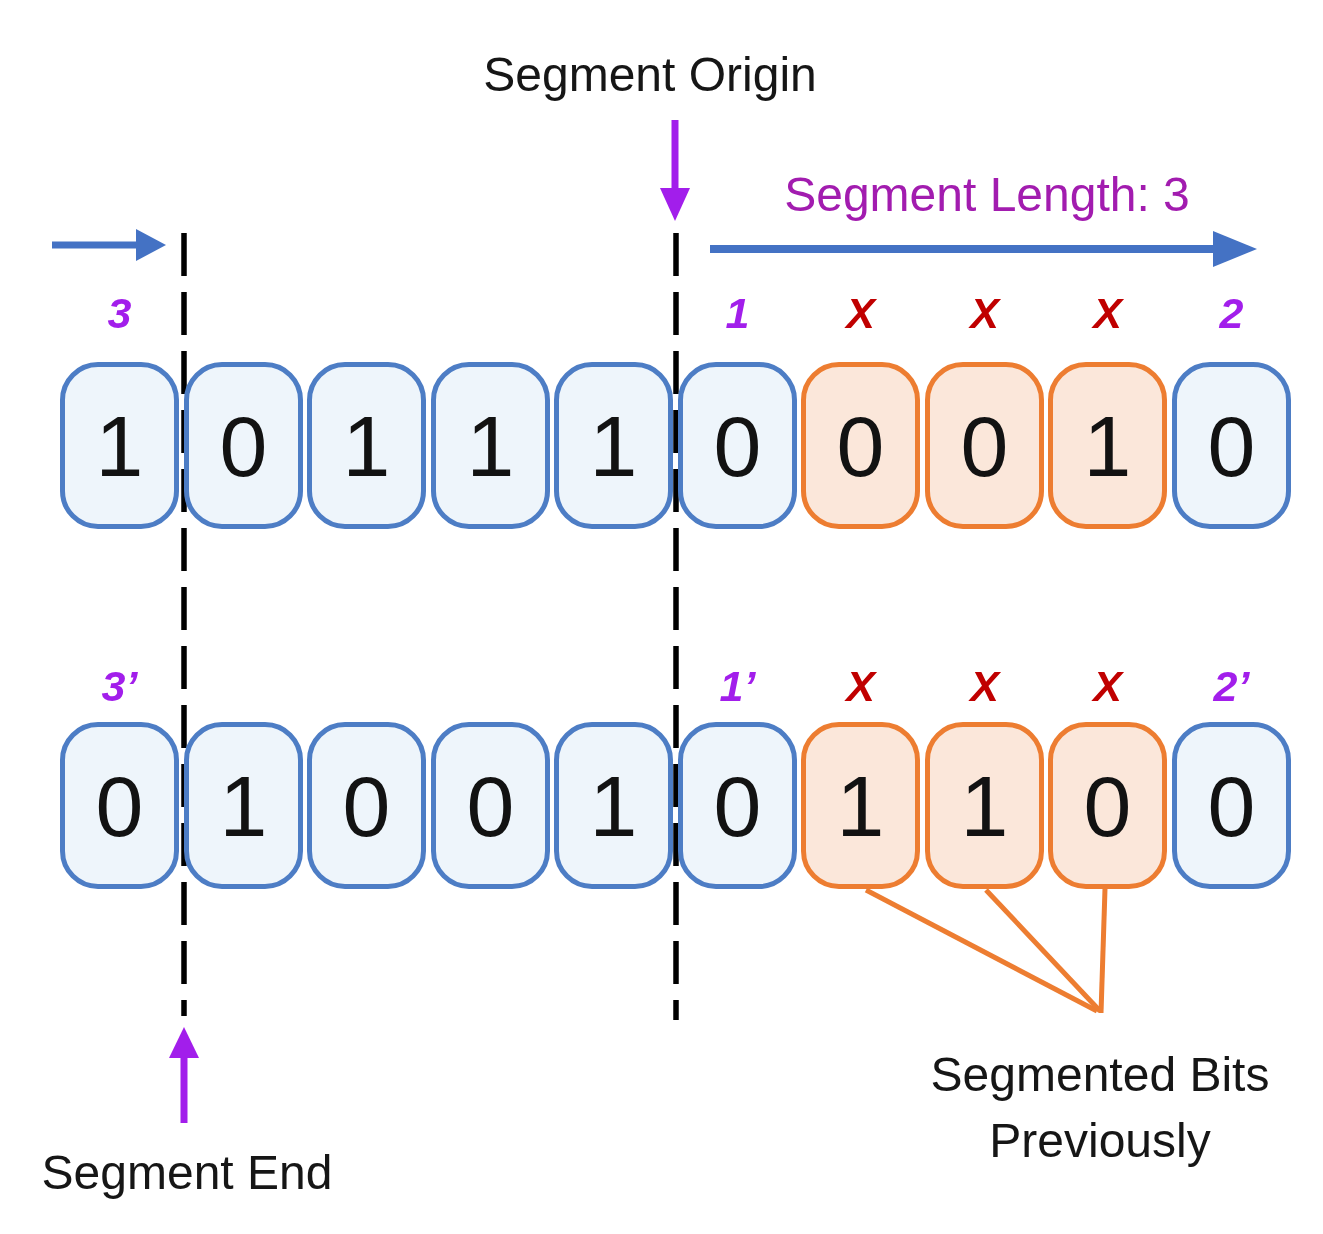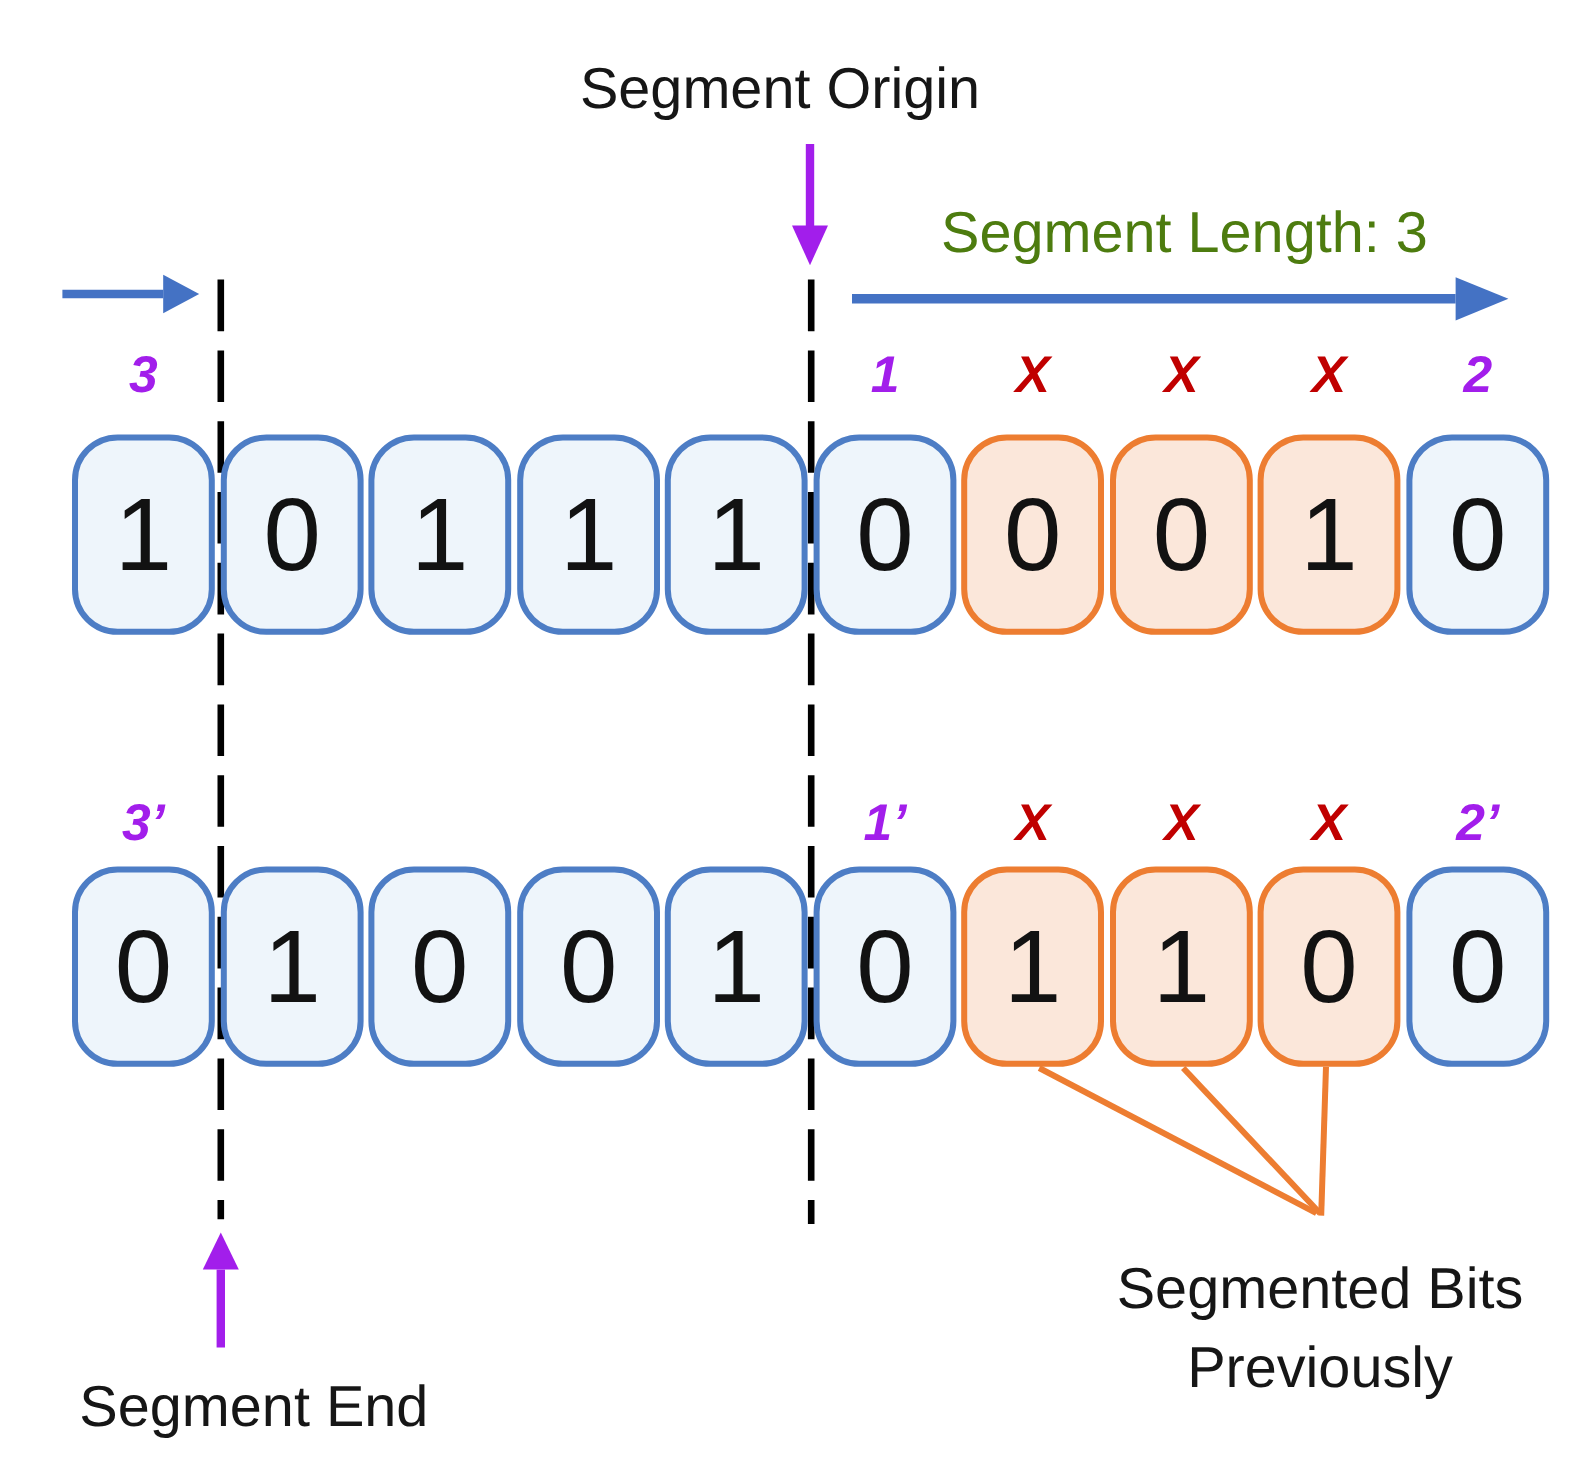--- a/index.html
+++ b/index.html
@@ -23,22 +23,22 @@
   .marker{
     position:absolute;width:119px;text-align:center;
     font-style:italic;font-weight:bold;font-size:43px;line-height:1;
   }
   .m-r1{top:292px;} .m-r2{top:665px;}
   .purple{color:#a21eeb;}
   .red{color:#c00000;}
   
   .caption{position:absolute;color:#161616;font-size:48px;line-height:1.38;text-align:center;}
   .cap-origin{left:400px;top:42px;width:500px;}
-  .cap-length{left:737px;top:162px;width:500px;color:#4d7c0f;}
-  .cap-end{left:17px;top:1140px;width:340px;text-align:right;}
+  .cap-length{left:737px;top:162px;width:500px;color:#a21caf;}
+  .cap-end{left:17px;top:1140px;width:340px;}
   .cap-prev{left:900px;top:1042px;width:400px;}
 </style>
 </head>
 <body>
 
 <div class="canvas">
 
   <svg class="overlay" width="1323" height="1234" viewBox="0 0 1323 1234">
 
     <line x1="184" y1="233" x2="184" y2="1016" stroke="#000000" stroke-width="5.5" stroke-dasharray="43 16"></line>

